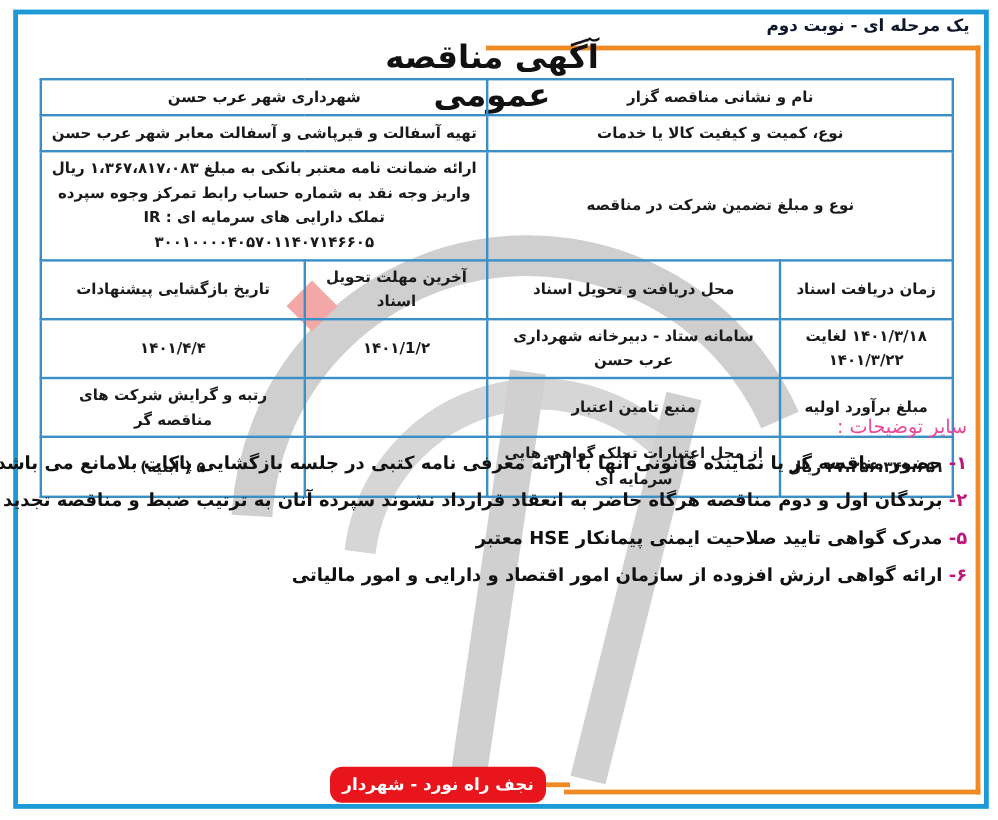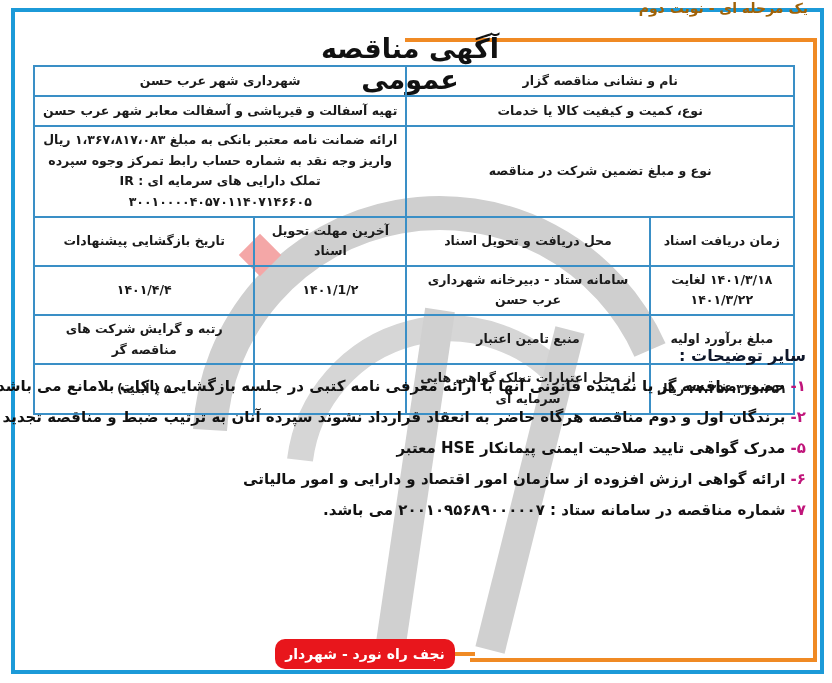--- a/index.html
+++ b/index.html
@@ -1,33 +1,33 @@
 <!DOCTYPE html>
 <html><head>
 <meta charset="utf-8">
 <style>
   html,body{margin:0;padding:0;background:#fff;}
   body{width:832px;height:683px;position:relative;overflow:hidden;font-family:"DejaVu Sans",sans-serif;}
   .outer{position:absolute;left:11px;top:8px;width:813px;height:666px;border:4px solid #1c9ad8;box-sizing:border-box;background:#fff;}
   .orange-top{position:absolute;left:405px;top:38px;width:412px;height:4px;background:#f08a24;}
   .orange-right{position:absolute;left:813px;top:38px;width:4px;height:624px;background:#f08a24;}
   .orange-bottom{position:absolute;left:470px;top:658px;width:347px;height:4px;background:#f08a24;}
-  .stage{position:absolute;right:24px;top:0;font-size:14px;font-weight:bold;color:#a16207;direction:rtl;}
+  .stage{position:absolute;right:24px;top:14px;font-size:14px;font-weight:bold;color:#0f172a;direction:rtl;}
   .title{position:absolute;left:280px;top:20px;width:260px;text-align:center;font-size:27px;font-weight:bold;color:#111;direction:rtl;margin-top:13px;}
   .watermark{position:absolute;left:150px;top:130px;width:560px;height:530px;pointer-events:none;}
   table.info{position:absolute;left:33px;top:65px;width:762px;border-collapse:collapse;direction:rtl;z-index:2;}
   table.info td{border:2px solid #3a8fc6;text-align:center;font-size:12.5px;font-weight:bold;color:#1a1a1a;padding:3px 6px;background:transparent;line-height:1.65;}
   .r1 td{height:22px;}
   .r3 td{height:70px;}
   .r4 td{height:21px;}
   .r5 td{height:40px;}
   .r6 td{height:22px;}
   .r7 td{height:24px;}
   .notes{position:absolute;right:26px;top:346px;width:790px;direction:rtl;z-index:2;}
-  .notes-title{font-size:16px;font-weight:bold;color:#0f172a;margin-bottom:6px;}
+  .notes-title{font-size:16px;font-weight:normal;color:#ec4899;margin-bottom:6px;}
   .note{font-size:15px;font-weight:bold;color:#111;height:31px;line-height:31px;white-space:nowrap;}
   .note .num{color:#c0157a;}
   .signature{position:absolute;left:275px;top:639px;width:180px;height:30px;background:#e8161c;border-radius:10px;color:#fff;font-size:14px;font-weight:bold;text-align:center;line-height:30px;direction:rtl;z-index:3;}
   .sig-line{position:absolute;left:455px;top:652px;width:20px;height:4px;background:#f08a24;}
 </style>
 </head>
 <body>
 
 <div class="outer"></div>
 <div class="orange-top"></div>
@@ -85,17 +85,16 @@
   </tr>
 </tbody>
   </table>
 
 <div class="notes">
   <div class="notes-title">سایر توضیحات :</div>
   <div class="note"><span class="num">۱-</span><span> حضور مناقصه گر یا نماینده قانونی آنها با ارائه معرفی نامه کتبی در جلسه بازگشایی پاکات بلامانع می باشد.</span></div>
   <div class="note"><span class="num">۲-</span><span> برندگان اول و دوم مناقصه هرگاه حاضر به انعقاد قرارداد نشوند سپرده آنان به ترتیب ضبط و مناقصه تجدید خواهد شد.</span></div>
   <div class="note"><span class="num">۵-</span><span> مدرک گواهی تایید صلاحیت ایمنی پیمانکار HSE معتبر</span></div>
   <div class="note"><span class="num">۶-</span><span> ارائه گواهی ارزش افزوده از سازمان امور اقتصاد و دارایی و امور مالیاتی</span></div>
-  <div class="note"><span class="num">۷-</span><span> شماره مناقصه در سامانه ستاد : ۲۰۰۱۰۹۵۶۸۹۰۰۰۰۰۷ می باشد.</span></div>
 </div>
 
 <div class="sig-line"></div>
 <div class="signature">نجف راه نورد - شهردار عرب حسن</div>
 
 </body></html>

